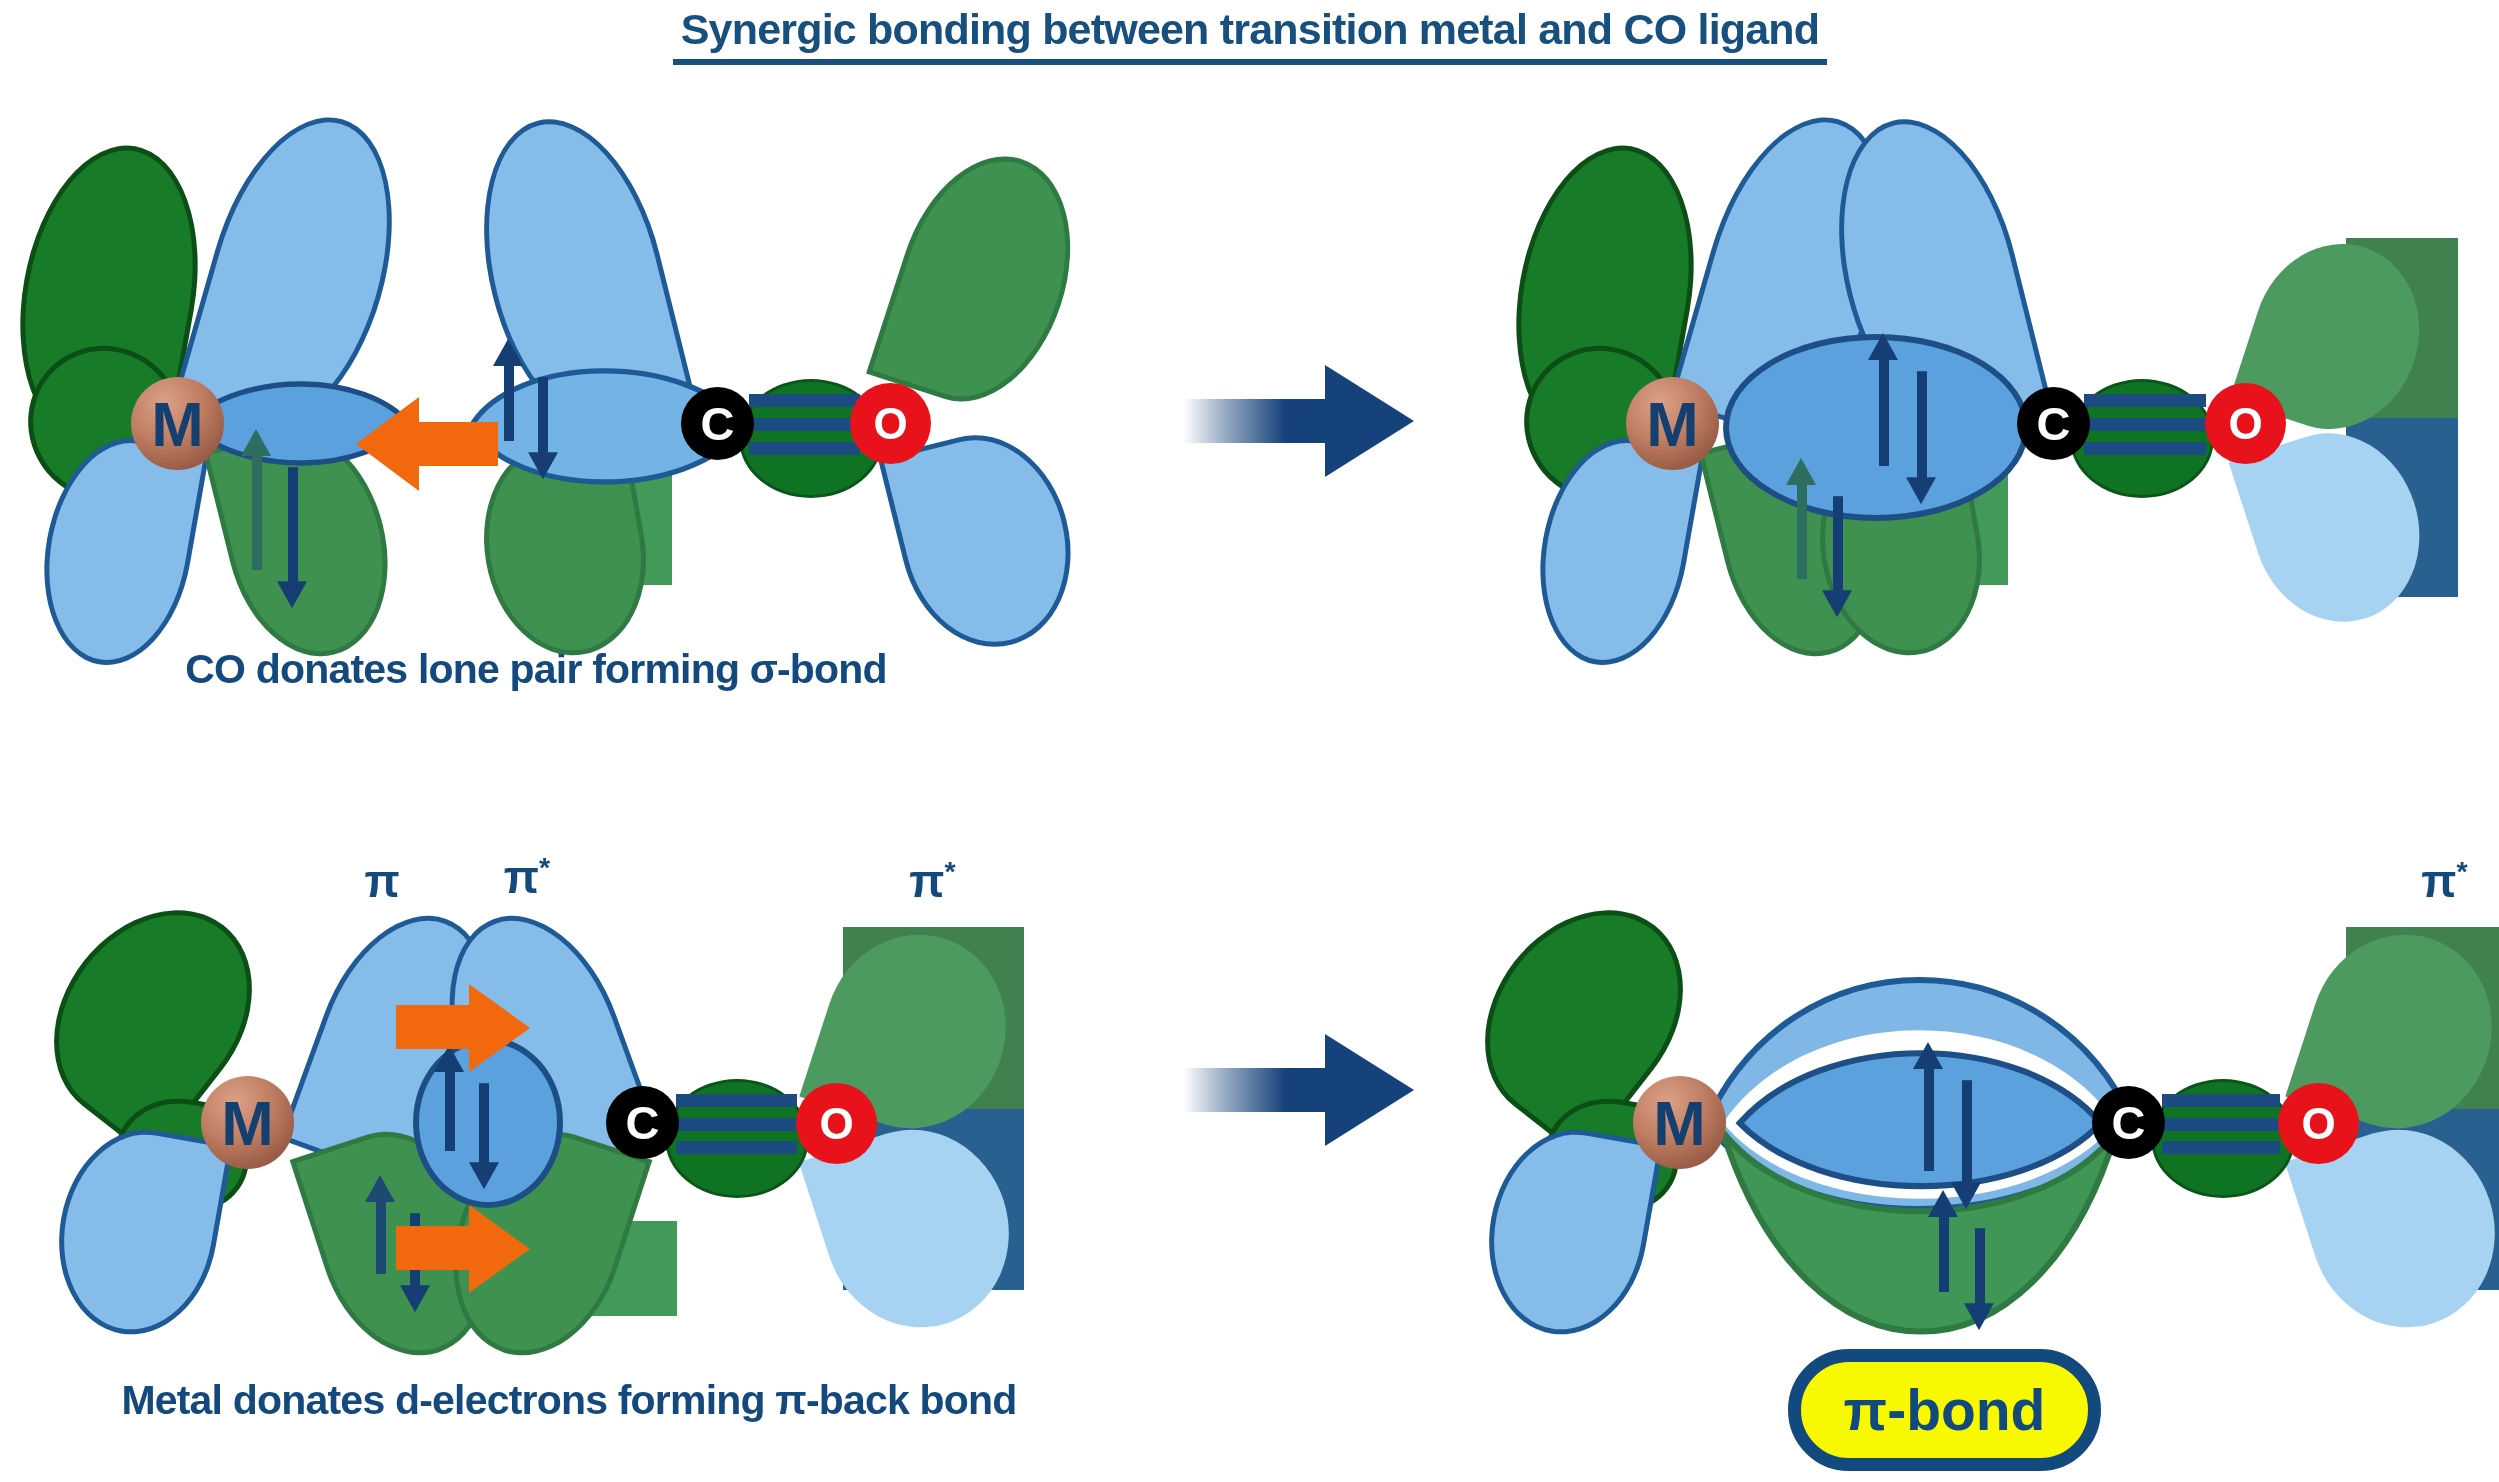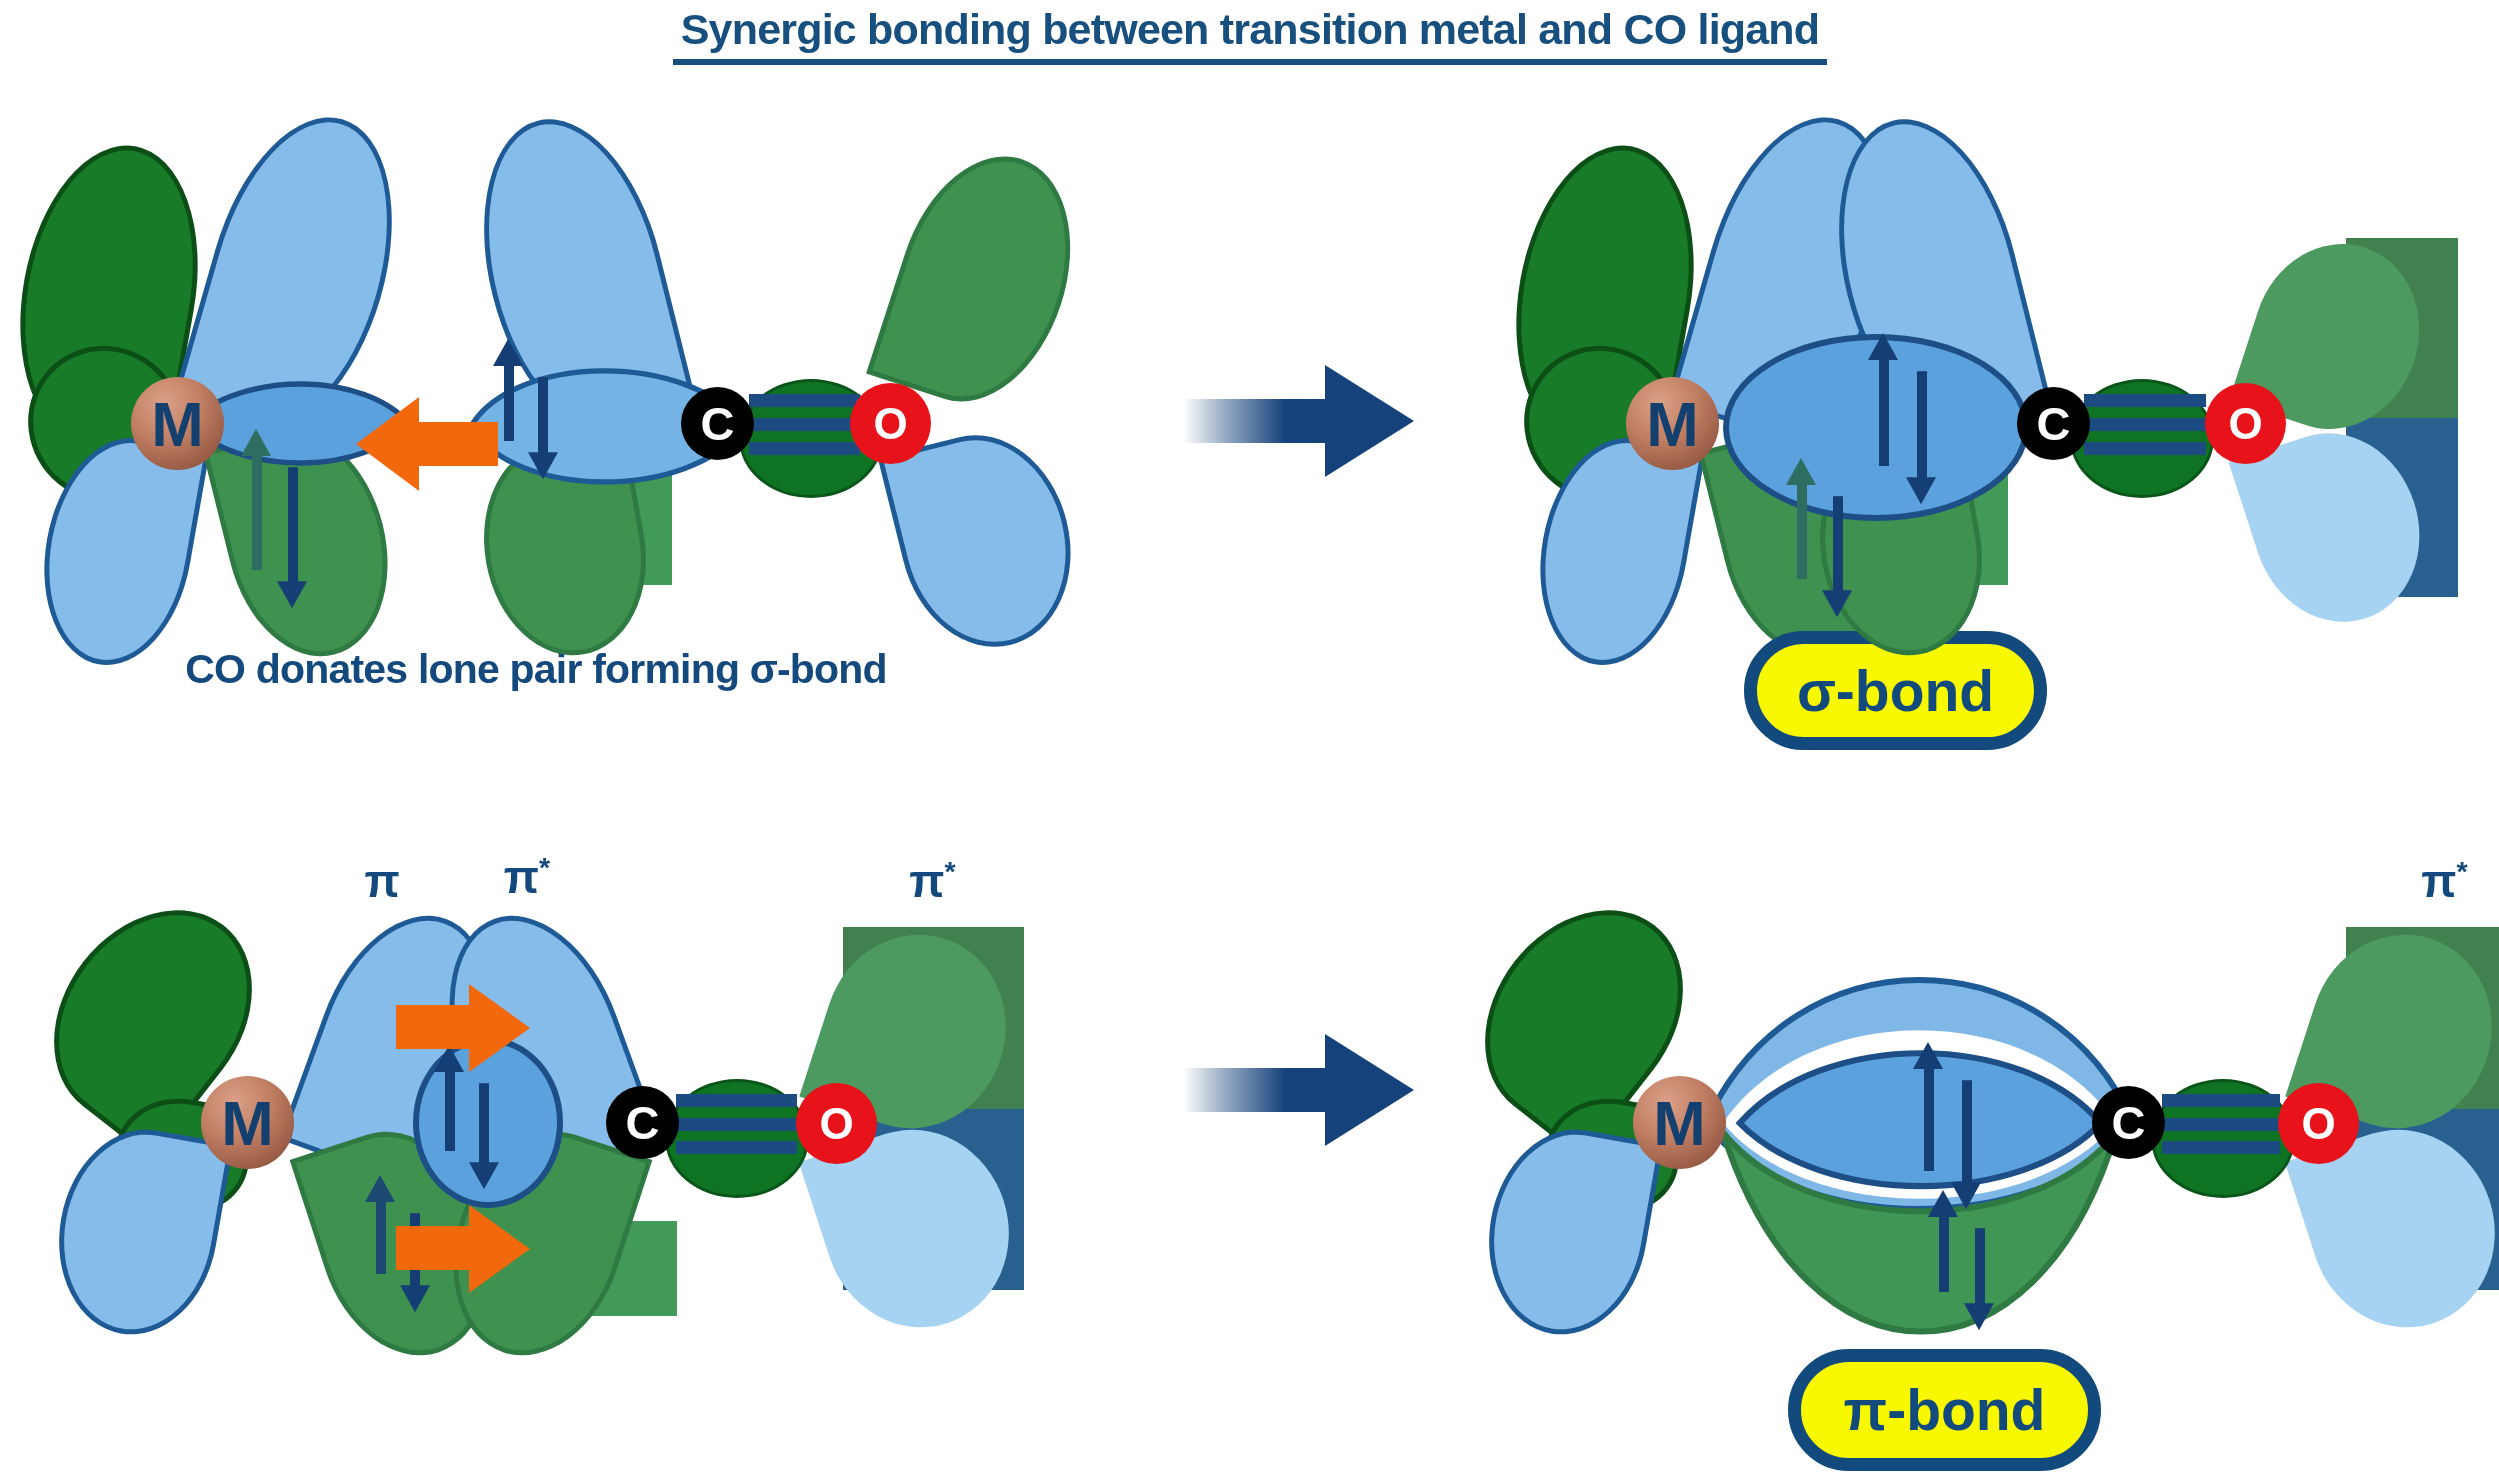--- a/index.html
+++ b/index.html
@@ -161,21 +161,20 @@
 
   <div class="epair" style="left:1797px;top:484px;gap:26px">
     <i class="spin up" style="height:95px;--c:#2d6e60"></i>
     <i class="spin down" style="height:95px"></i>
   </div>
   <div class="epair" style="left:1879px;top:359px;gap:27.5px">
     <i class="spin up" style="height:107px"></i>
     <i class="spin down" style="height:107px"></i>
   </div>
 
-  <div class="badge" style="left:1744px;top:631px;width:303px;height:119px">σ-bond</div>
 
   <div class="pibox" style="left:843px;top:927px;width:181px;height:363px">
     <div class="half-top"></div>
     <div class="half-bot"></div>
   </div>
   <div class="petal tip-br c-dkgreen" style="left:65px;top:901px;width:176px;height:229px;transform:rotate(38deg)"></div>
   <div class="petal tip-tr c-dkgreen" style="left:115px;top:1099px;width:134px;height:115px;transform:rotate(10deg)"></div>
   <div class="petal tip-tr c-blue" style="left:60px;top:1129px;width:157px;height:206px;transform:rotate(10deg)"></div>
   <div class="petal tip-bl c-blue" style="left:319px;top:911px;width:164px;height:264px;transform:rotate(20deg)"></div>
   <div class="petal tip-br c-blue" style="left:457px;top:911px;width:164px;height:264px;transform:rotate(-20deg)"></div>
@@ -214,20 +213,21 @@
 
   <div class="oarrow" style="left:396px;top:984px">
     <div class="obody" style="left:0;top:21.4px;width:73px;height:44px"></div>
     <div class="ohead" style="left:73px;top:0;border-top:44px solid transparent;border-bottom:44px solid transparent;border-left:61px solid #f2690d"></div>
   </div>
   <div class="oarrow" style="left:396px;top:1205px">
     <div class="obody" style="left:0;top:21.4px;width:73px;height:44px"></div>
     <div class="ohead" style="left:73px;top:0;border-top:44px solid transparent;border-bottom:44px solid transparent;border-left:61px solid #f2690d"></div>
   </div>
 
+  <div class="caption" style="left:0px;top:1377px;width:1138px">Metal donates d-electrons forming π-back bond</div>
 
   <div class="rxarrow" style="left:1183px;top:1034px">
     <div class="rxbody"></div>
     <div class="rxhead"></div>
   </div>
 
   <div class="pibox" style="left:2346px;top:927px;width:181px;height:363px">
     <div class="half-top"></div>
     <div class="half-bot"></div>
   </div>

